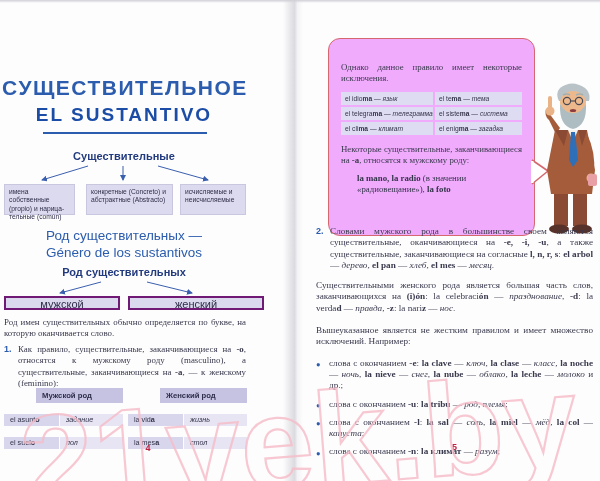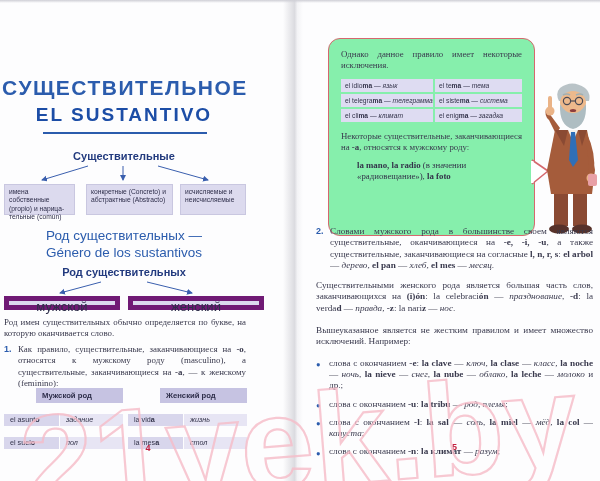--- a/index.html
+++ b/index.html
@@ -25,22 +25,22 @@
   .diag-label{font-family:"Liberation Sans",sans-serif;font-weight:700;color:#223a7e;
         text-align:center;font-size:11px;}
   .d1-label{left:2px;top:150px;width:244px;}
   .d2-label{left:2px;top:266px;width:244px;}
   .dbox{background:#dcdaee;border:1px solid #c9c7e0;color:#2e2e4a;
         font-family:"Liberation Sans",sans-serif;font-size:6.7px;line-height:8.3px;
         padding:3px 4px;box-sizing:border-box;}
   .d1b1{left:4px;top:184px;width:71px;height:31px;}
   .d1b2{left:86px;top:184px;width:87px;height:31px;}
   .d1b3{left:180px;top:184px;width:66px;height:31px;}
-  .gbox{background:#dbd9ee;border:5px solid #701a75;color:#2e2e4a;
-        font-family:"Liberation Sans",sans-serif;font-size:13px;line-height:12px;
+  .gbox{background:#dbd9ee;border:2px solid #701a75;color:#2e2e4a;
+        font-family:"Liberation Sans",sans-serif;font-size:11px;line-height:12px;
         text-align:center;height:14px;box-sizing:border-box;}
   .d2b1{left:4px;top:296px;width:116px;}
   .d2b2{left:128px;top:296px;width:136px;}
   .h2{left:2px;top:227px;width:244px;text-align:center;
         font-family:"Liberation Sans",sans-serif;font-size:13.5px;font-weight:400;
         color:#2b5cad;line-height:17px;}
   .body-t{font-size:8.9px;line-height:11.3px;text-align:justify;color:#39394d;}
   .lp-para{left:4px;top:317px;width:242px;}
   .lp-item{left:4px;top:344px;width:242px;padding-left:14px;box-sizing:border-box;}
   .item-num{position:absolute;left:0;top:0;color:#2b5cad;font-weight:700;
@@ -54,22 +54,22 @@
         font-size:7.7px;line-height:15px;padding-left:6px;box-sizing:border-box;margin-left:32px;}
   .lt-row{display:flex;gap:1px;margin-top:11px;}
   .lt-c{height:12px;font-size:7.2px;line-height:12px;padding-left:6px;box-sizing:border-box;color:#33334a;}
   .lt-es{width:55px;background:#d8d6ec;}
   .lt-ru{width:63px;background:#e7e5f4;}
   .lt-gap{width:3px;}
   .pnum{font-family:"Liberation Sans",sans-serif;font-size:9px;font-weight:700;color:#c3203f;text-align:center;}
   .p4{left:0;top:443px;width:296px;}
   .p5{left:16px;top:442px;width:277px;}
   
-  #redbox{left:28px;top:38px;width:207px;height:198px;background:#86efac;
-        border:1.6px solid #d5686e;border-radius:12px;padding:10px 12px;box-sizing:border-box;}
+  #redbox{left:28px;top:38px;width:207px;height:198px;background:#f0abfc;
+        border:1.6px solid #d5686e;border-radius:12px;padding:23px 12px;box-sizing:border-box;}
   .rb-p{font-size:8.8px;line-height:11px;text-align:justify;color:#39394d;}
   .rb-sp{margin-top:9px;}
   .rb-table{margin-top:8px;}
   .rb-trow{display:flex;gap:2px;margin-top:2px;}
   .rb-c{background:#dedcf2;height:13px;font-family:"Liberation Sans",sans-serif;
         font-size:6.7px;line-height:13px;padding-left:4px;box-sizing:border-box;color:#33334a;}
   .rb-cl{width:93px;}
   .rb-cr{width:88px;}
   .rb-ex{margin-top:7px;margin-left:16px;font-size:8.8px;line-height:10.5px;color:#33334a;}
   #box-tail{position:absolute;right:-17px;top:118px;}

